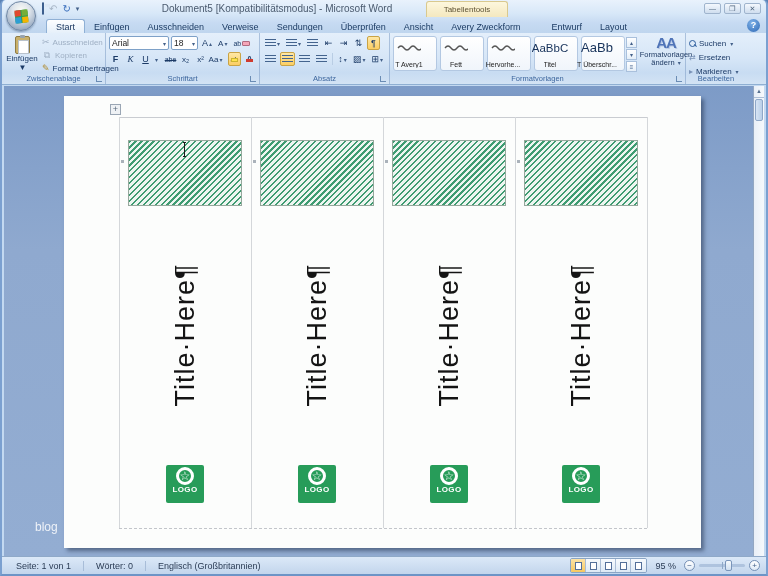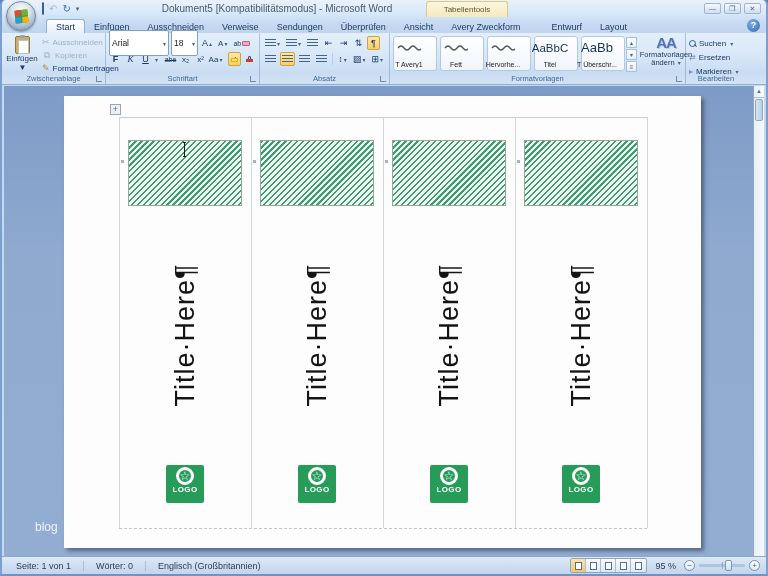--- a/index.html
+++ b/index.html
@@ -59,21 +59,21 @@
   .clipico::after{content:"";position:absolute;left:4px;top:-2px;width:5px;height:3px;background:#97a3ae;border-radius:1px;}
   .paste span{font-size:8px;color:#1b3a66;}
   .cstack{margin-left:37px;display:flex;flex-direction:column;gap:1px;padding-top:1px;}
   .crow{display:flex;align-items:center;gap:3px;font-size:8px;height:12px;cursor:pointer;white-space:nowrap;}
   .dis{color:#9fb0c4;}
   .en{color:#1b3a66;}
   .cico{font-size:9px;width:10px;text-align:center;}
   
   .frow{display:flex;align-items:center;gap:2px;height:16px;}
   .combo{display:flex;align-items:center;justify-content:space-between;background:#fff;border:1px solid #7ea1c8;
-         height:14px;font-size:8.5px;color:#222;padding:12px 2px;border-radius:2px;cursor:pointer;}
+         height:14px;font-size:8.5px;color:#222;padding:0 2px;border-radius:2px;cursor:pointer;}
   .eraser{width:8px;height:5px;background:#f4a6b8;border:1px solid #b06a7f;border-radius:1px;margin-left:1px;}
   .ul{text-decoration:underline;}
   .it{font-style:italic;font-family:"Liberation Serif",serif;}
   .st{text-decoration:line-through;}
   .hlbtn{position:relative;width:16px;}
   .hlbtn b{position:absolute;left:2px;bottom:3px;right:2px;height:4px;background:#ffe34d;border:1px solid #cdb52f;}
   .fcbtn b{position:absolute;left:2px;bottom:3px;right:2px;height:3px;background:#d03b2f;}
   .sep{width:1px;height:12px;background:#b9cde4;margin:0 1px;}
   
   .bars{display:inline-block;width:11px;height:8px;background:repeating-linear-gradient(180deg,#44648e 0 1.2px,transparent 1.2px 3px);}

